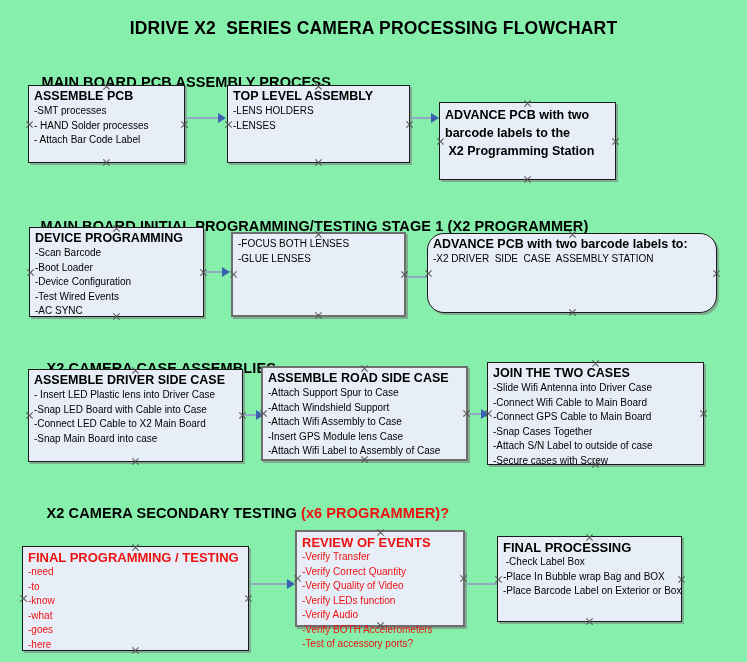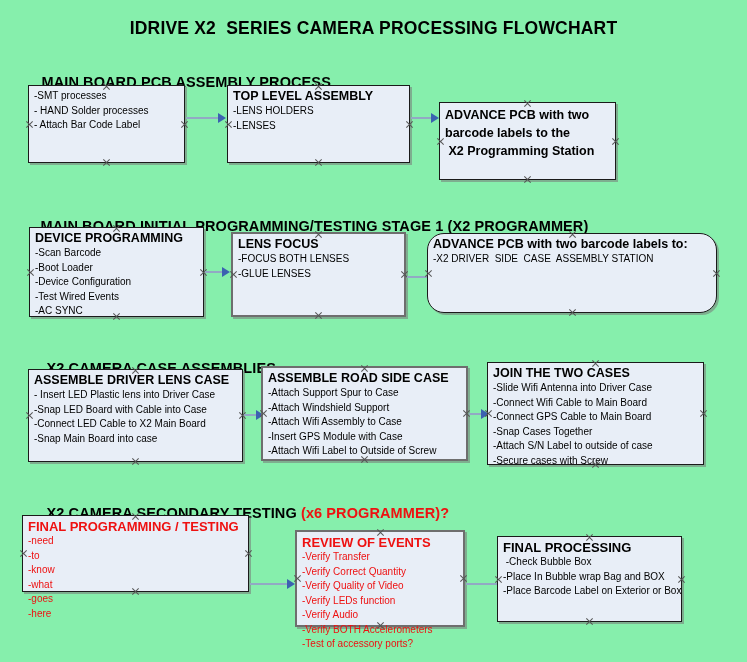--- a/index.html
+++ b/index.html
@@ -137,20 +137,21 @@
 
 <div id="canvas">
 
   <div class="doc-title">IDRIVE X2  SERIES CAMERA PROCESSING FLOWCHART</div>
 
   <div class="section-heading" style="left:25px; top:58px;">
     <span>MAIN BOARD PCB ASSEMBLY PROCESS</span>
   </div>
 
   <div class="node" style="left:28px; top:85px; width:157px; height:78px;">
+    <div class="node-title">ASSEMBLE PCB</div>
     <div class="node-line">-SMT processes</div>
     <div class="node-line">- HAND Solder processes</div>
     <div class="node-line">- Attach Bar Code Label</div>
     <span class="handle" style="left:50%; top:0;"></span>
     <span class="handle" style="left:50%; top:100%;"></span>
     <span class="handle" style="left:0; top:50%;"></span>
     <span class="handle" style="left:100%; top:50%;"></span>
   </div>
 
   <div class="arrow" style="left:186px; top:113px; width:40px;">
@@ -199,21 +200,20 @@
     <span class="handle" style="left:0; top:50%;"></span>
     <span class="handle" style="left:100%; top:50%;"></span>
   </div>
 
   <div class="arrow" style="left:205px; top:267px; width:25px;">
     <span class="shaft"></span>
     <span class="head"></span>
   </div>
 
   <div class="node gray-border" style="left:231px; top:232px; width:175px; height:85px;">
-    <div class="node-title">LENS FOCUS</div>
     <div class="node-line">-FOCUS BOTH LENSES</div>
     <div class="node-line">-GLUE LENSES</div>
     <span class="handle" style="left:50%; top:0;"></span>
     <span class="handle" style="left:50%; top:100%;"></span>
     <span class="handle" style="left:0; top:50%;"></span>
     <span class="handle" style="left:100%; top:50%;"></span>
   </div>
 
   <div class="arrow" style="left:407px; top:272px; width:30px;">
     <span class="shaft"></span>
@@ -227,43 +227,43 @@
     <span class="handle" style="left:50%; top:100%;"></span>
     <span class="handle" style="left:0; top:50%;"></span>
     <span class="handle" style="left:100%; top:50%;"></span>
   </div>
 
   <div class="section-heading" style="left:30px; top:344px;">
     <span>X2 CAMERA CASE ASSEMBLIES</span>
   </div>
 
   <div class="node" style="left:28px; top:369px; width:215px; height:93px;">
-    <div class="node-title">ASSEMBLE DRIVER LENS CASE</div>
+    <div class="node-title">ASSEMBLE DRIVER SIDE CASE</div>
     <div class="node-line">- Insert LED Plastic lens into Driver Case</div>
     <div class="node-line">-Snap LED Board with Cable into Case</div>
     <div class="node-line">-Connect LED Cable to X2 Main Board</div>
     <div class="node-line">-Snap Main Board into case</div>
     <span class="handle" style="left:50%; top:0;"></span>
     <span class="handle" style="left:50%; top:100%;"></span>
     <span class="handle" style="left:0; top:50%;"></span>
     <span class="handle" style="left:100%; top:50%;"></span>
   </div>
 
   <div class="arrow" style="left:244px; top:410px; width:20px;">
     <span class="shaft"></span>
     <span class="head"></span>
   </div>
 
   <div class="node gray-border" style="left:261px; top:366px; width:207px; height:95px;">
     <div class="node-title">ASSEMBLE ROAD SIDE CASE</div>
     <div class="node-line">-Attach Support Spur to Case</div>
     <div class="node-line">-Attach Windshield Support</div>
     <div class="node-line">-Attach Wifi Assembly to Case</div>
-    <div class="node-line">-Insert GPS Module with Case</div>
-    <div class="node-line">-Attach Wifi Label to Outside of Screw</div>
+    <div class="node-line">-Insert GPS Module lens Case</div>
+    <div class="node-line">-Attach Wifi Label to Assembly of Case</div>
     <span class="handle" style="left:50%; top:0;"></span>
     <span class="handle" style="left:50%; top:100%;"></span>
     <span class="handle" style="left:0; top:50%;"></span>
     <span class="handle" style="left:100%; top:50%;"></span>
   </div>
 
   <div class="arrow" style="left:469px; top:409px; width:20px;">
     <span class="shaft"></span>
     <span class="head"></span>
   </div>
@@ -279,21 +279,21 @@
     <span class="handle" style="left:50%; top:0;"></span>
     <span class="handle" style="left:50%; top:100%;"></span>
     <span class="handle" style="left:0; top:50%;"></span>
     <span class="handle" style="left:100%; top:50%;"></span>
   </div>
 
   <div class="section-heading" style="left:30px; top:489px;">
     <span>X2 CAMERA SECONDARY TESTING </span><span class="accent">(x6 PROGRAMMER)?</span>
   </div>
 
-  <div class="node red" style="left:22px; top:515px; width:227px; height:77px;">
+  <div class="node red" style="left:22px; top:546px; width:227px; height:105px;">
     <div class="node-title bigger">FINAL PROGRAMMING / TESTING</div>
     <div class="node-line">-need</div>
     <div class="node-line">-to</div>
     <div class="node-line">-know</div>
     <div class="node-line">-what</div>
     <div class="node-line">-goes</div>
     <div class="node-line">-here</div>
     <span class="handle" style="left:50%; top:0;"></span>
     <span class="handle" style="left:50%; top:100%;"></span>
     <span class="handle" style="left:0; top:50%;"></span>
@@ -320,21 +320,21 @@
     <span class="handle" style="left:100%; top:50%;"></span>
   </div>
 
   <div class="arrow" style="left:466px; top:579px; width:40px;">
     <span class="shaft"></span>
     <span class="head"></span>
   </div>
 
   <div class="node" style="left:497px; top:536px; width:185px; height:86px;">
     <div class="node-title bigger">FINAL PROCESSING</div>
-    <div class="node-line"> -Check Bubble Box</div>
+    <div class="node-line"> -Check Label Box</div>
     <div class="node-line">-Place In Bubble wrap Bag and BOX</div>
     <div class="node-line">-Place Barcode Label on Exterior or Box</div>
     <span class="handle" style="left:50%; top:0;"></span>
     <span class="handle" style="left:50%; top:100%;"></span>
     <span class="handle" style="left:0; top:50%;"></span>
     <span class="handle" style="left:100%; top:50%;"></span>
   </div>
 
 </div>
 

